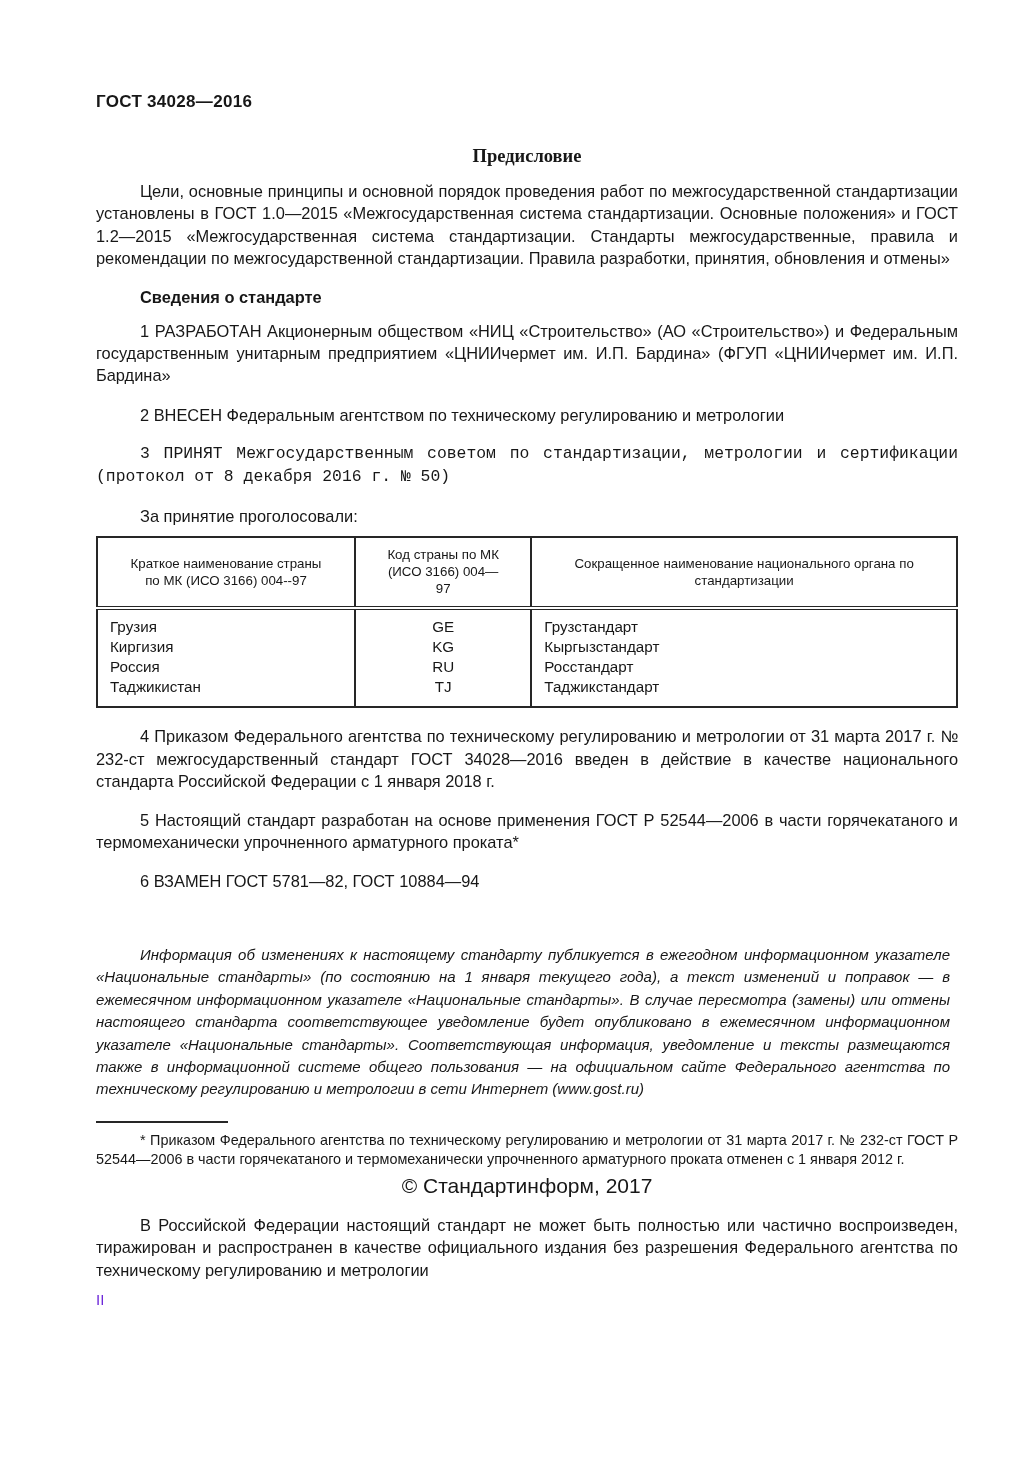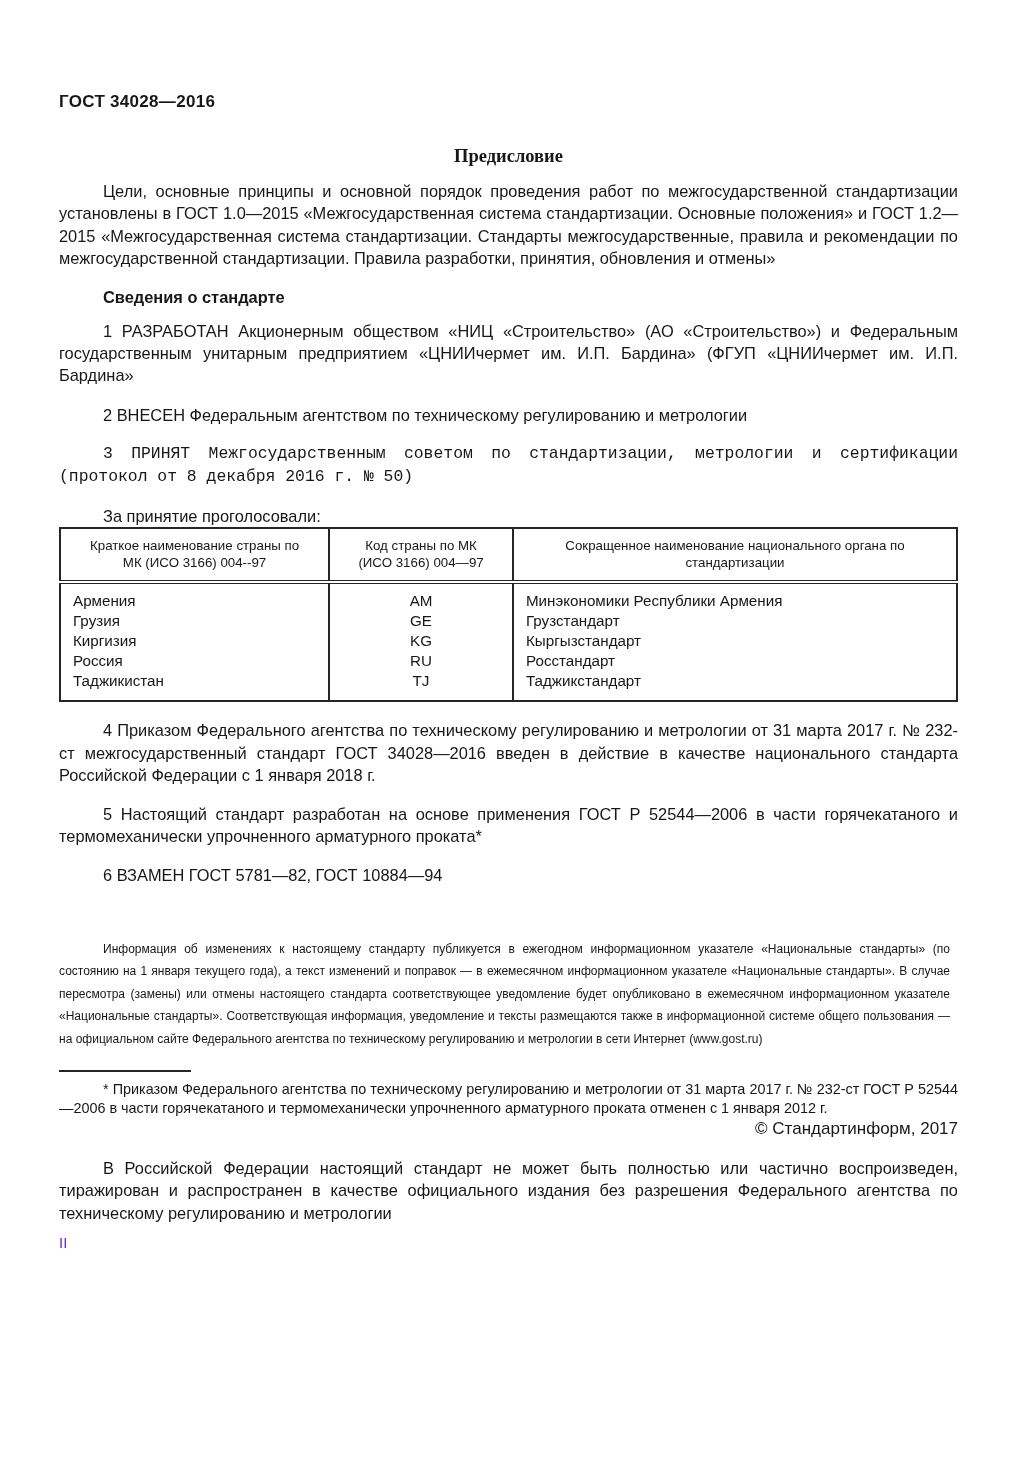--- a/index.html
+++ b/index.html
@@ -6,21 +6,21 @@
   body {
     width: 1033px; height: 1461px;
     font-family: "Liberation Sans", sans-serif;
     color: #171717;
     position: relative;
     overflow: hidden;
   }
   .page {
     box-sizing: border-box;
     width: 1033px; height: 1461px;
-    padding: 92px 75px 0 59px;
+    padding: 92px 75px 0 96px;
   }
   .doc-number {
     font-weight: bold;
     font-size: 17px;
     line-height: 20px;
     letter-spacing: 0.3px;
   }
   .title {
     margin: 32px 0 0 0;
     text-align: center;
@@ -48,20 +48,21 @@
   .clause-2 { margin-top: 17px; }
   .clause-3 { margin-top: 17px; font-family: Liberation Mono, monospace; }
   .vote-intro { margin-top: 17px; }
   .clause-4 { margin-top: 17px; }
   .clause-5 { margin-top: 16px; }
   .clause-6 { margin-top: 16px; }
 
   table.vote-table {
     width: 100%;
     border-collapse: collapse;
+    margin-top: 9px;
     border: 2px solid #262626;
   }
   table.vote-table th {
     font-weight: normal;
     font-size: 13.3px;
     line-height: 17px;
     text-align: center;
     vertical-align: middle;
     padding: 8px 28px 9px;
     border-left: 2px solid #262626;
@@ -75,42 +76,44 @@
     vertical-align: top;
     border-left: 2px solid #262626;
     border-right: 2px solid #262626;
   }
   table.vote-table td.code { text-align: center; }
   table.vote-table tbody tr:first-child td { padding-top: 7px; }
   table.vote-table tbody tr:last-child td { padding-bottom: 9px; }
 
   .notice {
     margin: 52px 8px 0 0;
-    font-size: 12px;
+    font-style: italic;
+    font-size: 15px;
     line-height: 22.4px;
     text-align: justify;
     text-indent: 44px;
   }
   .footnote-rule {
     margin-top: 20px;
     width: 132px;
     height: 0;
     border-top: 2px solid #262626;
   }
   .footnote {
     margin: 8px 0 0 0;
     font-size: 14.4px;
     line-height: 19.5px;
     text-align: justify;
     text-indent: 44px;
   }
   .copyright {
-    font-size: 17px;
+    margin-top: 6px;
+    font-size: 21px;
     line-height: 20px;
-    text-align: right;
+    text-align: center;
   }
   .repro { margin-top: 18px; }
   .page-number {
     margin-top: 9px;
     font-size: 15px;
     line-height: 20px;
     color: #6d28d9;
   }
 </style>
 </head>
@@ -140,25 +143,20 @@
     </colgroup>
     <thead>
       <tr>
         <th>Краткое наименование страны по МК (ИСО 3166) 004--97</th>
         <th>Код страны по МК (ИСО 3166) 004—97</th>
         <th>Сокращенное наименование национального органа по стандартизации</th>
       </tr>
     </thead>
     <tbody>
       <tr>
-        <td>Армения</td>
-        <td class="code">AM</td>
-        <td>Минэкономики Республики Армения</td>
-      </tr>
-      <tr>
         <td>Грузия</td>
         <td class="code">GE</td>
         <td>Грузстандарт</td>
       </tr>
       <tr>
         <td>Киргизия</td>
         <td class="code">KG</td>
         <td>Кыргызстандарт</td>
       </tr>
       <tr>

